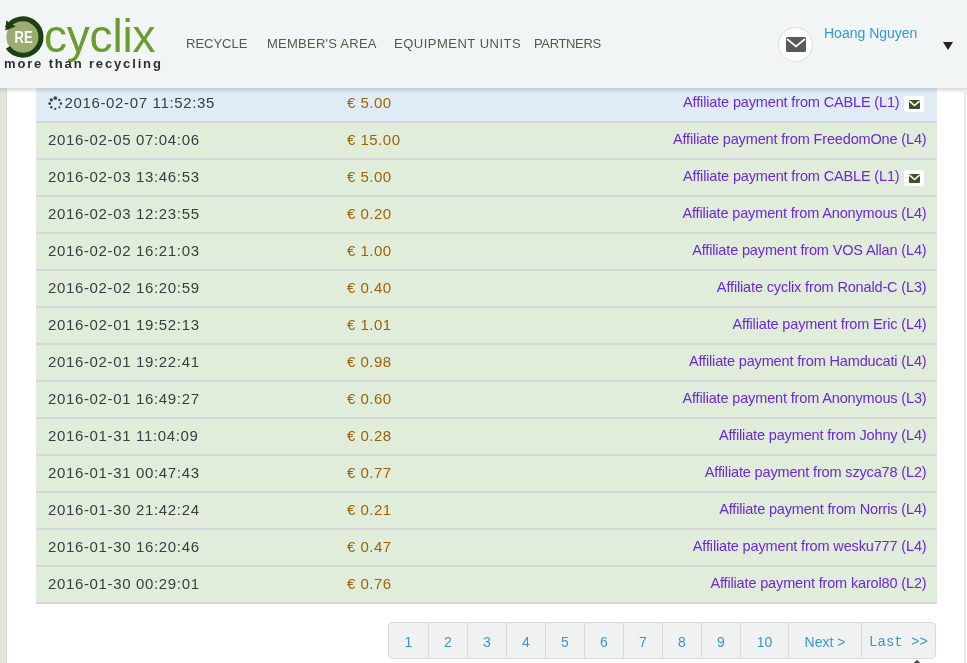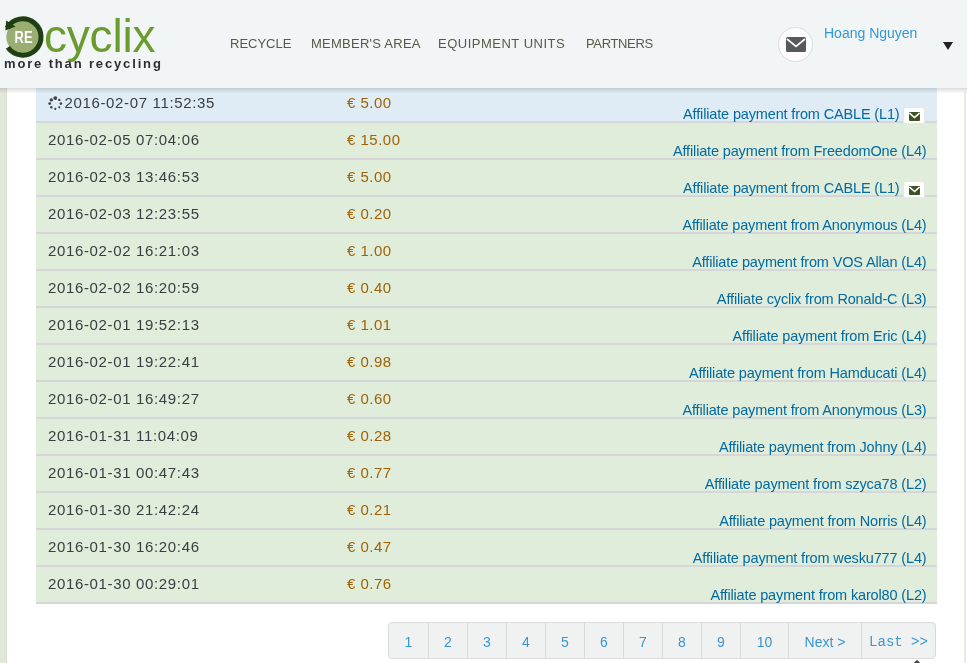--- a/index.html
+++ b/index.html
@@ -15,40 +15,40 @@
 
 .logo-svg,.cyclix,.tagline,.nav,.envcircle,.username,.caret { z-index:4; }
 .logo-svg { position:absolute; left:0px; top:14px; }
 .cyclix { position:absolute; left:44px; top:9px; font-size:46px; color:#6a9b2f;
   letter-spacing:-0.2px; }
 .tagline { position:absolute; left:4px; top:56px; font-size:13px; font-weight:bold;
   color:#2e2e2e; letter-spacing:1.85px; }
 
 
 .nav { position:absolute; left:186px; top:36px; font-size:13px; color:#515c45; }
-.nav span { position:absolute; white-space:nowrap;margin-left:44px; }
+.nav span { position:absolute; white-space:nowrap; }
 
 
 .envcircle { position:absolute; left:778px; top:27px; width:35px; height:35px;
   border-radius:50%; background:#fdfdfd; border:1px solid #dadde0; }
 .username { position:absolute; left:824px; top:25px; font-size:14px; color:#3398d8; }
 .caret { position:absolute; left:943px; top:42px; width:0; height:0;
   border-left:5.5px solid transparent; border-right:5.5px solid transparent;
   border-top:8.5px solid #222; }
 
 
 .grid { position:absolute; left:36px; top:85.5px; width:901px; }
 .row { position:relative; height:37px; background:#dfedda; border-bottom:2px solid #d6d6da; }
 .row.blue { background:#dfecf6; }
 .cell-date { position:absolute; left:12px; top:0; height:35px; line-height:33px;
   font-size:15px; letter-spacing:0.65px; color:#383e42; }
 .cell-amt { position:absolute; left:311px; top:0; height:35px; line-height:33px;
   font-size:15px; letter-spacing:0.5px; color:#a16207; }
-.cell-desc { position:absolute; right:10.5px; top:12px; height:35px; line-height:33px;
-  font-size:14.5px; letter-spacing:-0.15px; color:#0369a1; white-space:nowrap; }
+.cell-desc { position:absolute; right:10.5px; top:0; height:35px; line-height:33px;
+  font-size:14.5px; letter-spacing:-0.15px; color:#6d28d9; white-space:nowrap; }
 .mailbtn { display:inline-block; vertical-align:middle; width:22px; height:18px;
   background:#fff; border:1px solid #e6e6e6; border-radius:3px; margin-left:3px; margin-right:2px;
   position:relative; top:1px; }
 .mailbtn svg { position:absolute; left:5px; top:4px; }
 
 
 .pager { position:absolute; left:388px; top:622px; height:37px; display:flex;
   background:#f0f1f1; border:1px solid #d9dadb; border-radius:4px; }
 .pager div { border-left:1px solid #d9dadb; text-align:center; line-height:39px;
   font-size:14px; color:#3a96d2; }
@@ -69,21 +69,21 @@
   <polygon points="6.2,6.6 15.6,12.4 5.4,16.4" fill="#1f3f13"></polygon>
   <text x="23.6" y="29" font-size="16" font-weight="bold" fill="#fff" text-anchor="middle" textLength="18" lengthAdjust="spacingAndGlyphs" font-family="Liberation Sans, sans-serif">RE</text>
 </svg>
 <div class="cyclix">cyclix</div>
 <div class="tagline">more than recycling</div>
 
 <div class="nav">
   <span style="left:0px;">RECYCLE</span>
   <span style="left:81px;letter-spacing:0.25px;">MEMBER'S AREA</span>
   <span style="left:208px;letter-spacing:0.5px;">EQUIPMENT UNITS</span>
-  <span style="left:356px;letter-spacing:-0.35px;text-align:right;">PARTNERS</span>
+  <span style="left:348px;letter-spacing:-0.35px;text-align:right;">PARTNERS</span>
 </div>
 
 <div class="envcircle">
   <svg width="20" height="15" viewBox="0 0 20 15" style="position:absolute;left:7px;top:9px;">
     <rect x="0" y="0" width="20" height="15" rx="1.5" fill="#58595b"></rect>
     <polyline points="1,2 10,9.5 19,2" fill="none" stroke="#fdfdfd" stroke-width="1.7"></polyline>
   </svg>
 </div>
 <div class="username">Hoang Nguyen</div>
 <div class="caret"></div>

